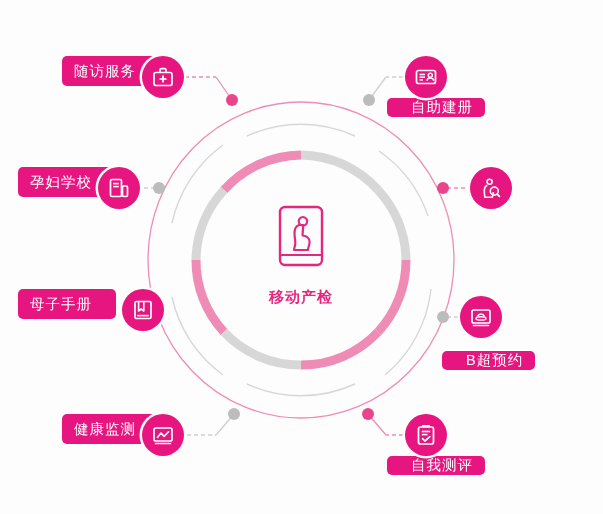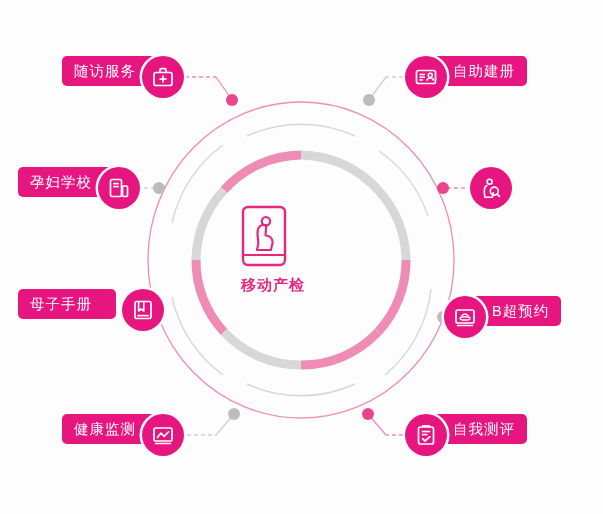--- a/index.html
+++ b/index.html
@@ -27,21 +27,23 @@
 
   
   .hub {
     position: absolute;
     left: 241px;
     top: 205px;
     width: 120px;
     height: 110px;
     display: flex;
     flex-direction: column;
+    align-items: center;
     justify-content: flex-start;
+    gap: 12px;
   }
   .hub-icon {
     width: 46px;
     height: 62px;
   }
   .hub-label {
     margin-top: 9px;
     font-size: 15px;
     font-weight: bold;
     color: #e5277f;
@@ -49,21 +51,21 @@
     white-space: nowrap;
   }
 
   
   .feature {
     position: absolute;
     display: flex;
     align-items: flex-start;
     height: 42px;
   }
-  .feature.right { }
+  .feature.right { flex-direction: column; }
   .feature.left  { flex-direction: row-reverse; }
 
   .pill {
     background: #e6157f;
     height: 30px;
     display: flex;
     align-items: center;
     color: #ffffff;
     font-size: 14.5px;
     letter-spacing: 1px;
@@ -206,21 +208,21 @@
     <div class="icon-circle">
       <svg viewBox="0 0 24 24">
         <circle cx="10.6" cy="5.8" r="2.5" fill="none" stroke="#fff" stroke-width="1.6"></circle>
         <path d="M 8.3 9.3 c -2 0.9 -3 2.9 -3 5.6 c 0 3 0.5 4.6 0.5 6.4 l 7.6 0 c 0 -2 1 -3 1 -5.2" fill="none" stroke="#fff" stroke-width="1.6" stroke-linejoin="round"></path>
         <circle cx="15.3" cy="15.1" r="4" fill="none" stroke="#fff" stroke-width="1.6"></circle>
         <line x1="18.2" y1="18.2" x2="20.4" y2="20.4" stroke="#fff" stroke-width="1.8" stroke-linecap="round"></line>
       </svg>
     </div>
   </div>
 
-  <div class="feature right" style="left:444px; top:296px;">
+  <div class="feature right" style="left:460px; top:296px;gap:13px;">
     <div class="icon-circle">
       <svg viewBox="0 0 24 24">
         <rect x="3" y="5" width="18" height="13" rx="1.8" fill="none" stroke="#fff" stroke-width="1.7"></rect>
         <line x1="4.6" y1="20.5" x2="19.4" y2="20.5" stroke="#fff" stroke-width="1.7" stroke-linecap="round"></line>
         <ellipse cx="12" cy="13.4" rx="5" ry="1.7" fill="none" stroke="#fff" stroke-width="1.5"></ellipse>
         <path d="M 8.4 11.2 c 1 -1.5 2.2 -2.2 3.6 -2.2 c 1.4 0 2.6 0.7 3.6 2.2" fill="none" stroke="#fff" stroke-width="1.5"></path>
       </svg>
     </div>
     <div class="pill">B超预约</div>
   </div>

